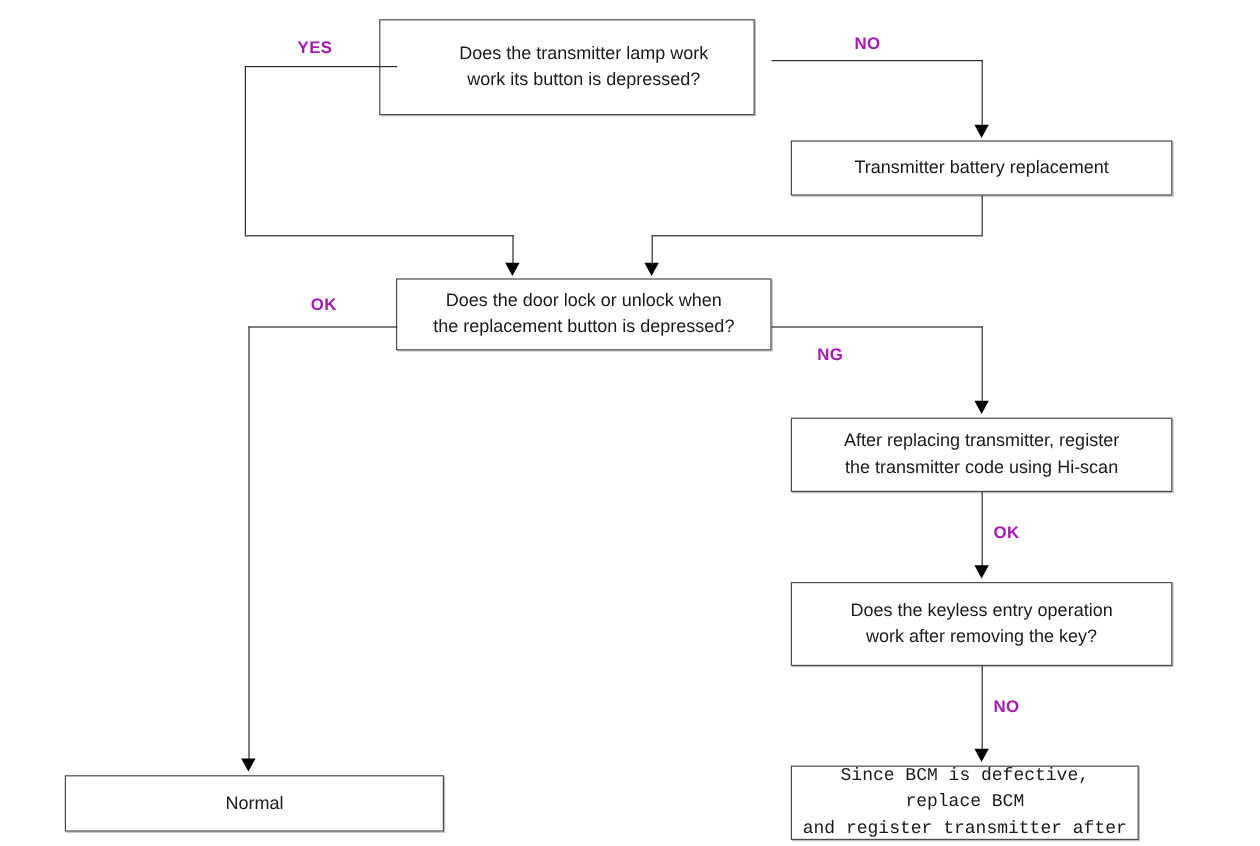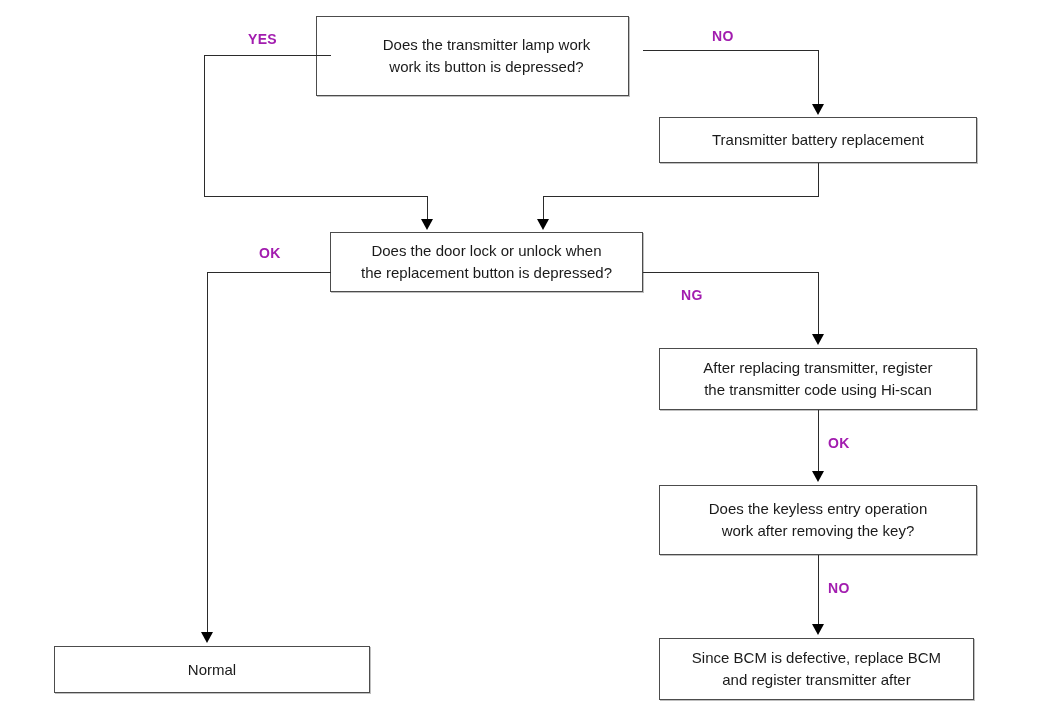--- a/index.html
+++ b/index.html
@@ -93,21 +93,21 @@
     </div>
   </div>
 
   <div class="node" style="left:659px; top:485px; width:318px; height:70px;">
     <div>
       <span>Does the keyless entry operation</span>
       <span>work after removing the key?</span>
     </div>
   </div>
 
-  <div class="node" style="left:659px; top:638px; width:315px; height:62px;">
+  <div class="node" style="left:659px; top:638px; width:290px; height:62px;font-family:Liberation Mono, monospace;">
     <div>
       <span>Since BCM is defective, replace BCM</span>
       <span>and register transmitter after</span>
     </div>
   </div>
 
   <div class="node" style="left:54px; top:646px; width:316px; height:47px;">
     <div>
       <span>Normal</span>
     </div>

